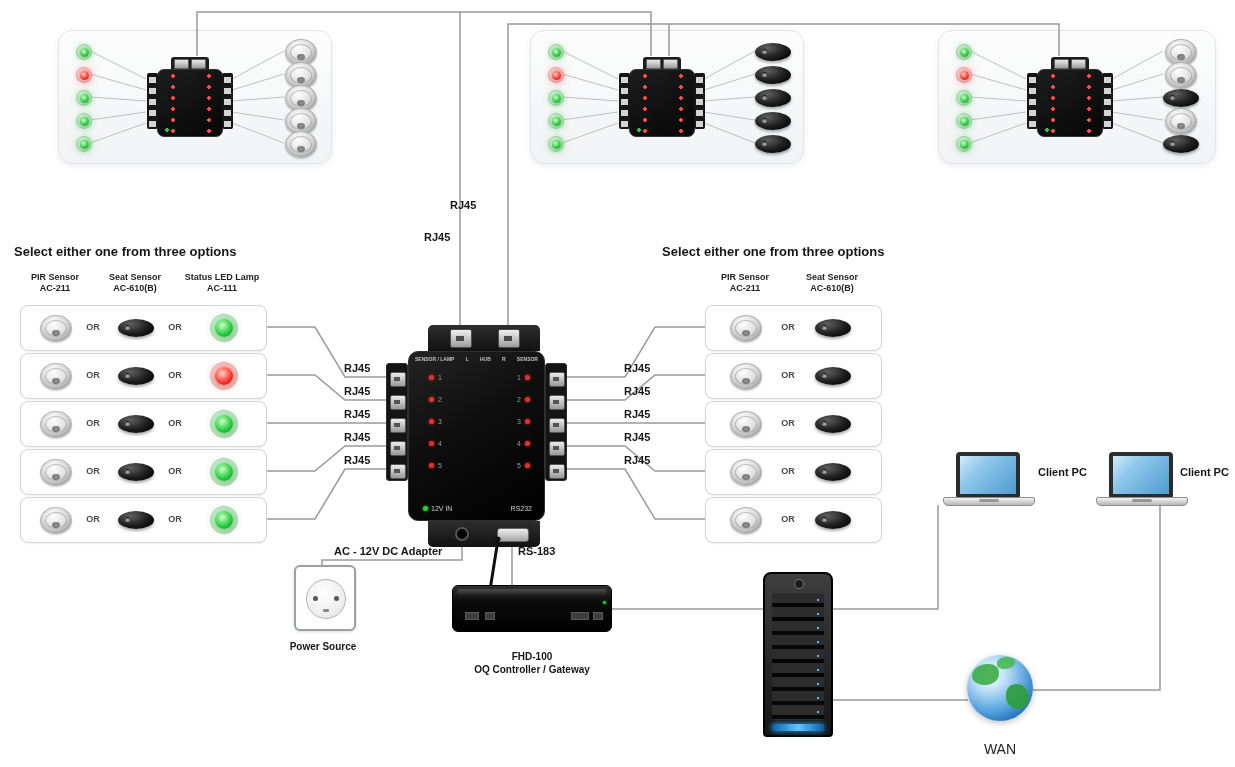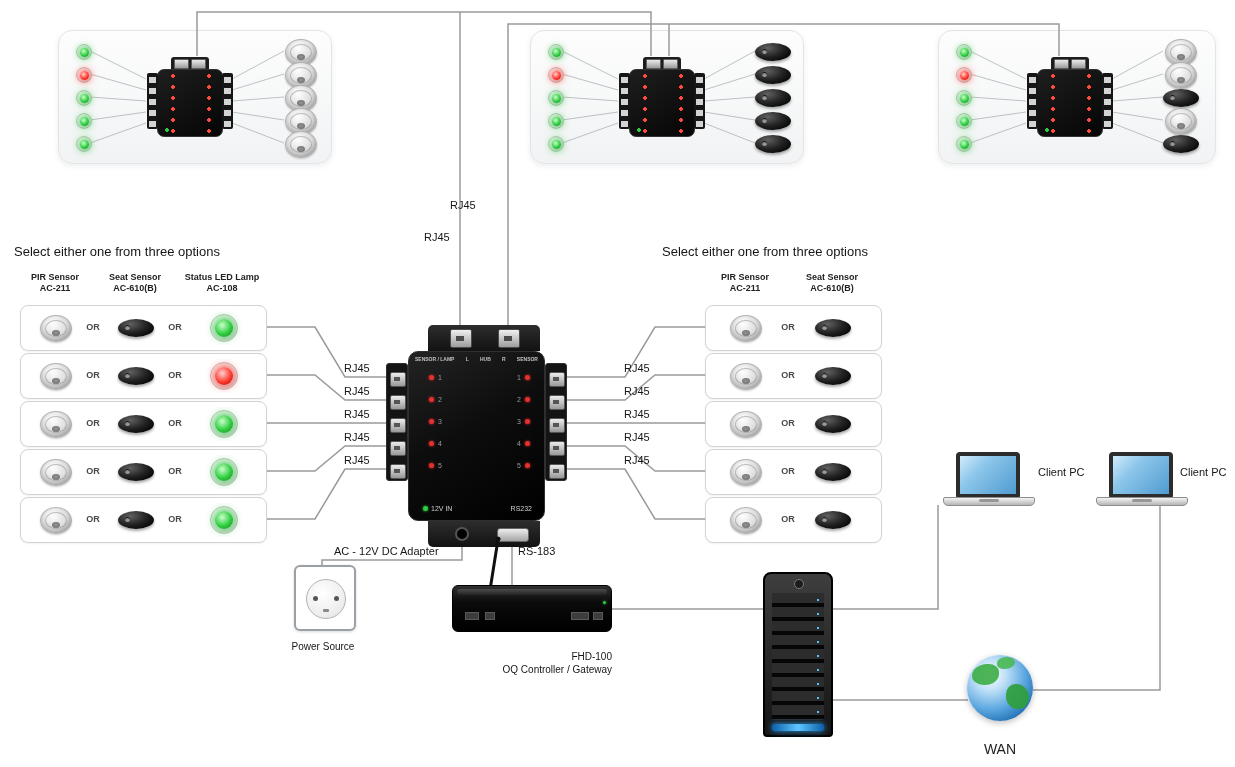--- a/index.html
+++ b/index.html
@@ -51,21 +51,21 @@
          radial-gradient(circle 1.6px at 15px 5px,#ff4a3c 99%,transparent) 0 12px / 66px 11px repeat-y,
          radial-gradient(circle 1.6px at 51px 5px,#ff4a3c 99%,transparent) 0 12px / 66px 11px repeat-y,
          radial-gradient(circle 1.8px at 9px 60px,#2ecc40 99%,transparent) no-repeat,
          linear-gradient(150deg,#1e1e1e,#050505);}
   .mh-wing{position:absolute;top:16px;width:11px;height:56px;border-radius:2px;background-color:#161616;
        background-image:linear-gradient(to bottom,#d4d4d4 0 6px,transparent 6px);
        background-size:7px 11px;background-position:2px 4px;background-repeat:repeat-y;}
   .mh-wing.l{left:0;} .mh-wing.r{right:0;}
 
   
-  .lbl{position:absolute;font-weight:normal;color:#161616;}
+  .lbl{position:absolute;font-weight:bold;color:#161616;}
   .title{font-size:13px;}
   .rj45{font-size:11px;z-index:3;}
   .colhdr{position:absolute;font-size:9px;font-weight:bold;text-align:center;line-height:1.25;color:#222;}
   .pre{white-space:pre-line;}
   .plain{position:absolute;font-size:14px;color:#222;text-align:center;}
 
   
   .row-box{position:absolute;width:245px;height:44px;border:1px solid #d3d3d3;border-radius:8px;
            background:#fff;box-shadow:0 1px 2px rgba(0,0,0,.05);z-index:3;}
   .row-box.r{width:175px;}
@@ -348,21 +348,21 @@
 
   <div class="lbl rj45" style="left:450px;top:199px">RJ45</div>
   <div class="lbl rj45" style="left:424px;top:231px">RJ45</div>
 
   <div class="lbl title" style="left:14px;top:244px">Select either one from three options</div>
   <div class="colhdr pre" style="left:20px;top:272px;width:70px">PIR Sensor
 AC-211</div>
   <div class="colhdr pre" style="left:100px;top:272px;width:70px">Seat Sensor
 AC-610(B)</div>
   <div class="colhdr pre" style="left:180px;top:272px;width:84px">Status LED Lamp
-AC-108</div>
+AC-111</div>
 
   <div class="row-box" style="left:20px;top:305px">
     <div class="slot" style="left:17px;top:9px">
         <span class="device" data-kind="pir"></span>
       </div>
     <span class="or" style="left:60px">OR</span>
     <div class="slot" style="left:97px;top:9px">
         <span class="device" data-kind="seat"></span>
       </div>
     <span class="or" style="left:142px">OR</span>
@@ -579,21 +579,21 @@
   <div class="lbl" style="left:286px;top:641px;width:74px;text-align:center;font-size:10px">Power Source</div>
 
   <div class="antenna"></div>
   <div class="fhd">
     <span class="fhd-port" style="left:12px;width:12px"></span>
     <span class="fhd-port" style="left:32px;width:8px"></span>
     <span class="fhd-port" style="left:118px;width:16px"></span>
     <span class="fhd-port" style="left:140px;width:8px"></span>
     <span class="fhd-led"></span>
   </div>
-  <div class="lbl pre" style="left:452px;top:650px;width:160px;text-align:right;font-size:10px;line-height:1.3">FHD-100
+  <div class="lbl pre" style="left:452px;top:650px;width:160px;text-align:center;font-size:10px;line-height:1.3">FHD-100
 OQ Controller / Gateway</div>
 
   <div class="server">
     <span class="sv-led"></span>
     <div class="sv-rack"></div>
     <div class="sv-blue"></div>
   </div>
   <div class="plain" style="left:763px;top:777px;width:70px">Server</div>
 
   <div class="globe">

